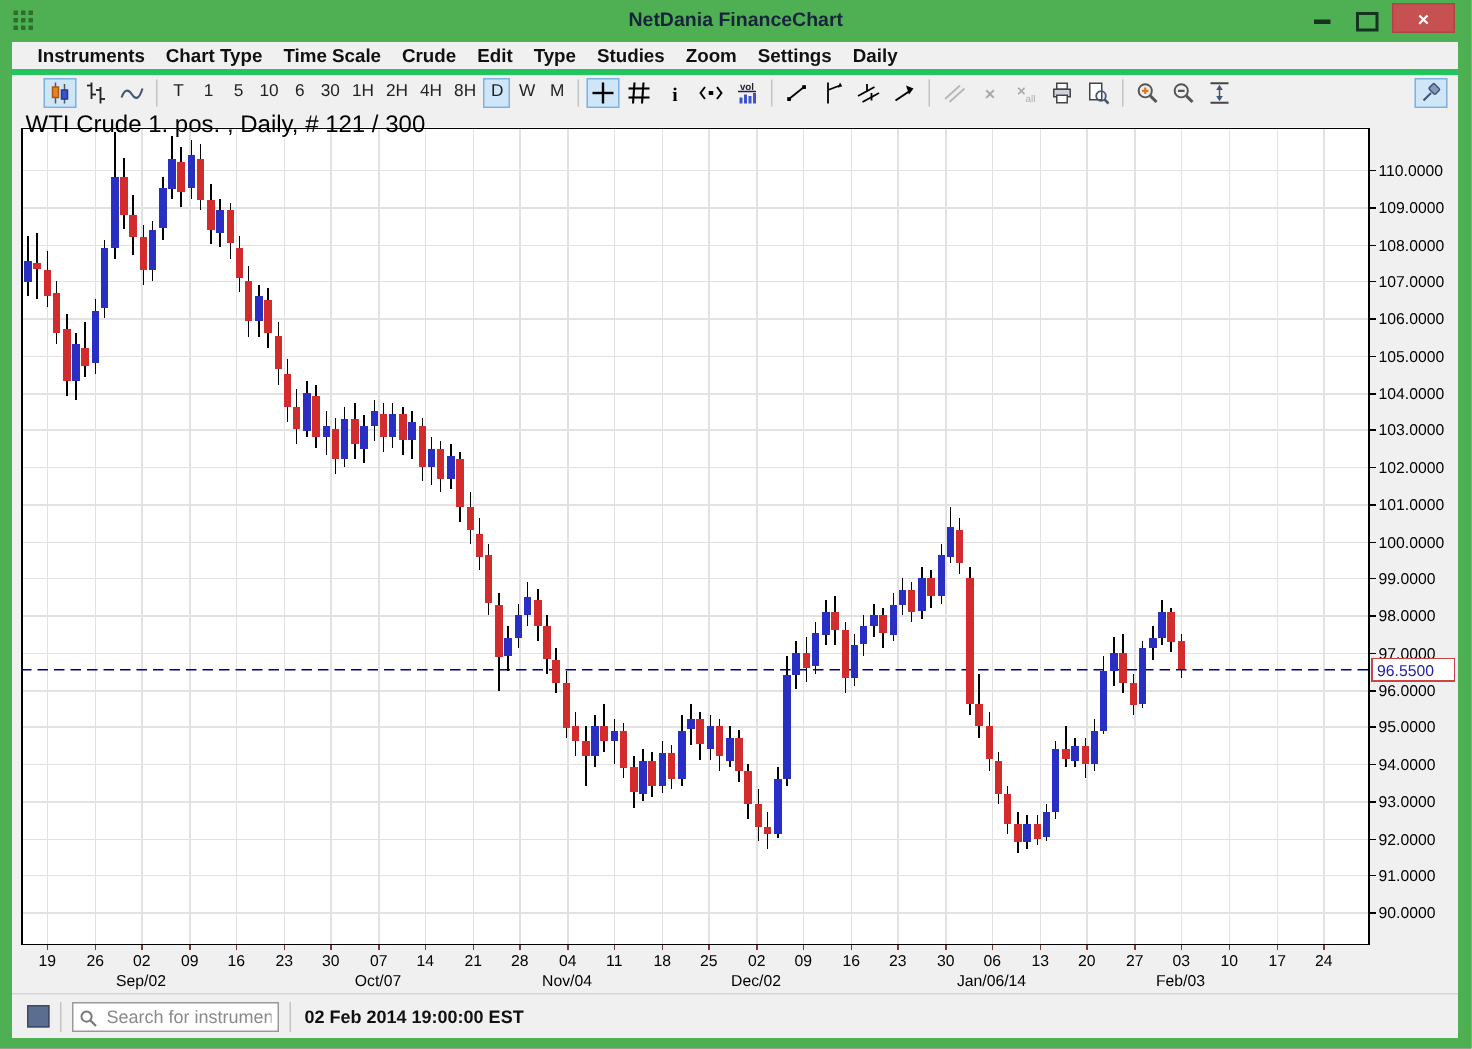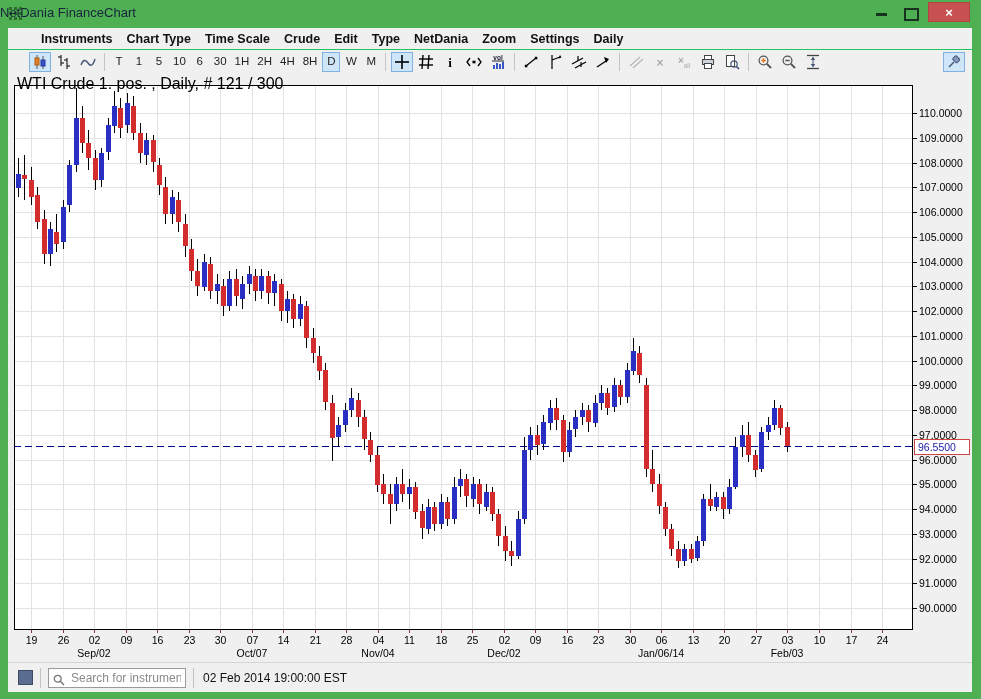--- a/index.html
+++ b/index.html
@@ -2,30 +2,30 @@
 <html><head>
 <meta charset="utf-8">
 <style>
   html,body{margin:0;padding:0;background:#888;}
   .window{position:relative;width:981px;height:699px;background:#4fb053;overflow:hidden;
     font-family:"Liberation Sans","DejaVu Sans",sans-serif;}
   
   .titlebar{position:absolute;left:0;top:0;width:100%;height:28px;}
   .app-icon{position:absolute;left:8px;top:6px;width:16px;height:16px;}
   .win-title{position:absolute;left:0;top:0;width:100%;height:28px;line-height:26px;
-    font-size:13px;color:#18233c;}
+    text-align:center;font-size:13px;color:#18233c;font-weight:bold;}
   .btn-min{position:absolute;right:94px;top:13px;width:11px;height:3px;background:#173320;}
   .btn-max{position:absolute;right:62px;top:8px;width:11px;height:9px;border:2px solid #173320;background:transparent;}
   .btn-close{position:absolute;right:11px;top:2px;width:42px;height:20px;background:#c75050;
     color:#fff;font-size:13px;font-weight:bold;text-align:center;line-height:19px;border:1px solid #b34444;box-sizing:border-box;}
   
   .client{position:absolute;left:8px;top:28px;width:964px;height:664px;background:#f0f0f0;}
   
-  .menubar{position:absolute;left:0;top:0;width:100%;height:22px;padding-left:26px;box-sizing:border-box;
-    display:flex;align-items:center;border-bottom:1px solid #22c55e;}
+  .menubar{position:absolute;left:0;top:0;width:100%;height:22px;padding-left:10px;box-sizing:border-box;
+    display:flex;align-items:center;border-bottom:4px solid #22c55e;}
   .menu-item{font-size:12.5px;font-weight:bold;color:#111;padding:2px 7px;white-space:nowrap;cursor:default;}
   
   .toolbar{position:absolute;left:0;top:22px;width:100%;height:23px;display:flex;align-items:center;
     padding:0 6px 0 20px;box-sizing:border-box;}
   .tb-btn{display:flex;align-items:center;justify-content:center;min-width:18px;height:20px;
     padding:0 2px;margin:0 1px;background:transparent;border:1px solid transparent;font-family:inherit;
     font-size:11.5px;color:#222;line-height:1;}
   .tb-btn.sel{background:#cfe6f8;border:1px solid #7fb2e0;}
   .tb-btn.dis{opacity:.45;}
   .tb-ico{display:inline-flex;width:16px;height:16px;align-items:center;justify-content:center;}
@@ -41,21 +41,21 @@
   
   .statusbar{position:absolute;left:0;top:634px;width:100%;height:30px;background:#f0f0f0;
     border-top:1px solid #d5d5d5;display:flex;align-items:center;box-sizing:border-box;padding-left:10px;}
   .status-square{width:13px;height:13px;background:#5b6e91;border:1px solid #3c4a66;}
   .sb-sep{width:1px;height:20px;background:#c3c3c3;margin:0 7px;}
   .search-wrap{position:relative;}
   .search-wrap input{width:138px;height:20px;border:1px solid #9a9a9a;background:#fff;
     font-family:inherit;font-size:12px;color:#333;padding:0 4px 0 22px;box-sizing:border-box;outline:none;}
   .search-wrap input::placeholder{color:#8a8a8a;}
   .search-ico{position:absolute;left:5px;top:4px;width:12px;height:12px;}
-  .timestamp{font-size:12px;font-weight:normal;color:#111;margin-left:2px;white-space:nowrap;}
+  .timestamp{font-size:12px;font-weight:bold;color:#111;margin-left:2px;white-space:nowrap;}
 </style>
 </head>
 <body>
 
 <div class="window">
 
   <div class="titlebar">
     <span class="app-icon">
       <svg width="16" height="16" viewBox="0 0 16 16">
         <g fill="#2c6e2c">
@@ -79,21 +79,21 @@
 
   <div class="client">
 
     <div class="menubar">
         <div class="menu-item">Instruments</div>
         <div class="menu-item">Chart Type</div>
         <div class="menu-item">Time Scale</div>
         <div class="menu-item">Crude</div>
         <div class="menu-item">Edit</div>
         <div class="menu-item">Type</div>
-        <div class="menu-item">NetDania</div>
+        <div class="menu-item">Studies</div>
         <div class="menu-item">Zoom</div>
         <div class="menu-item">Settings</div>
         <div class="menu-item">Daily</div>
       </div>
 
     <div class="toolbar">
         <button class="tb-btn sel">
           <span class="tb-ico">
             <svg width="16" height="16" viewBox="0 0 16 16">
               <line x1="5" y1="1" x2="5" y2="15" stroke="#555"></line>

